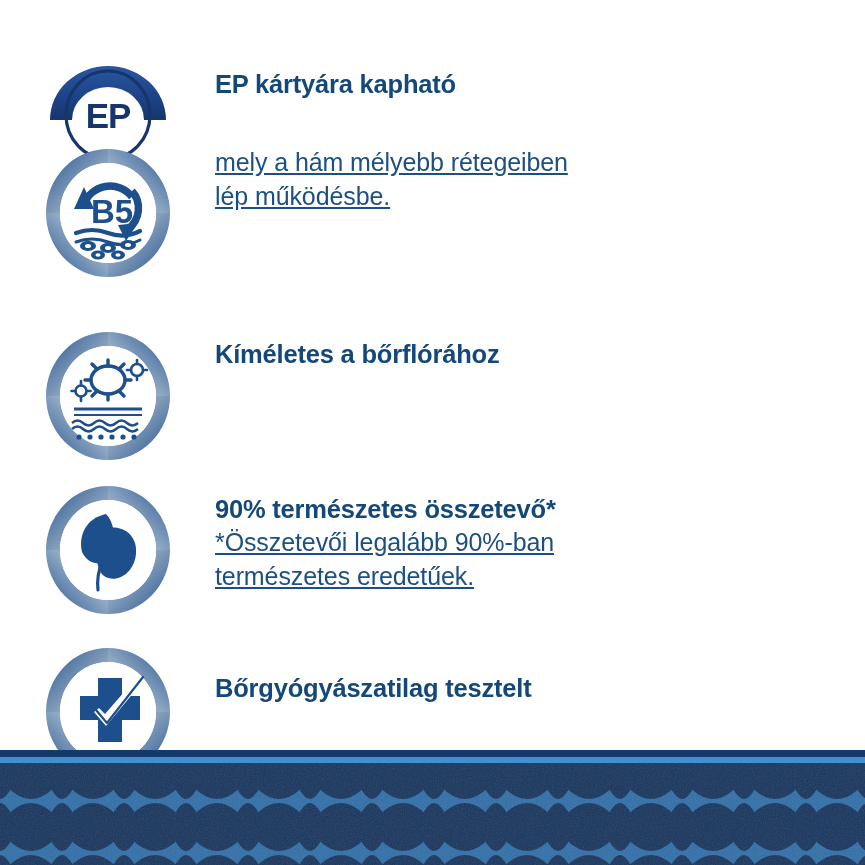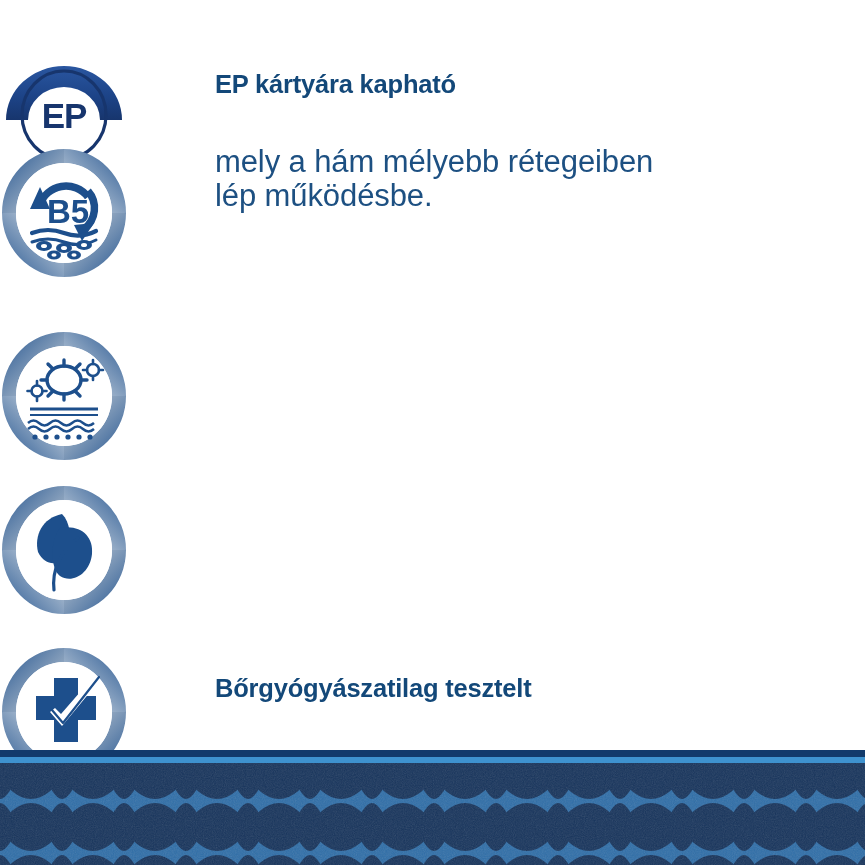--- a/index.html
+++ b/index.html
@@ -23,43 +23,45 @@
     position:absolute;
     left:0;
     width:865px;
     display:flex;
     align-items:flex-start;
   }
   .icon-cell {
     width:215px;
     flex:0 0 215px;
     display:flex;
+    justify-content:center;
     align-items:flex-start;
     padding-top:2px;
   }
   .text-cell {
     flex:1 1 auto;
     padding-right:57px;
   }
 
   .benefit-title {
     font-size:25.5px;
     font-weight:bold;
     color:#134879;
     line-height:32px;
     letter-spacing:-0.2px;
     white-space:pre-line;
   }
   .benefit-body {
-    font-size:31px;
+    font-size:25px;
     font-weight:normal;
     color:#1d5082;
     line-height:34px;
     letter-spacing:-0.1px;
     white-space:pre-line;
+    text-decoration:underline;
   }
 
   
   #row-0 { top:40px;  }
   #row-1 { top:145px; }
   #row-2 { top:322px; }
   #row-3 { top:478px; }
   #row-4 { top:644px; }
 
   #row-0 .benefit-title { padding-top:28px; }
@@ -226,40 +228,46 @@
           <circle cx="35" cy="107" r="2.6"></circle>
             <circle cx="46" cy="107" r="2.6"></circle>
             <circle cx="57" cy="107" r="2.6"></circle>
           <circle cx="68" cy="107" r="2.6"></circle>
             <circle cx="79" cy="107" r="2.6"></circle>
             <circle cx="90" cy="107" r="2.6"></circle>
         </g>
       </svg>
     </div>
     <div class="text-cell">
+      <div class="benefit-title">Kíméletes a bőrflórához</div>
     </div>
   </div>
 
   <div class="benefit-row" id="row-3">
     <div class="icon-cell">
       <svg class="badge-svg" width="128" height="132" viewBox="0 0 128 132">
         <g clip-path="url(#ringClip1)">
           <rect x="0" y="0" width="64" height="66" fill="url(#rNW)"></rect>
           <rect x="64" y="0" width="64" height="66" fill="url(#rNE)"></rect>
           <rect x="64" y="66" width="64" height="66" fill="url(#rSE)"></rect>
           <rect x="0" y="66" width="64" height="66" fill="url(#rSW)"></rect>
         </g>
         <ellipse cx="64" cy="66" rx="48" ry="50" fill="#ffffff"></ellipse>
 
         <path d="M62,30 C42,34 34,52 38,68 C46,84 62,82 68,68 C72,54 70,38 62,30 Z" fill="#1d4f8c"></path>
 
         <path d="M60,44 C80,40 94,52 92,70 C90,90 72,100 60,92 C50,84 50,56 60,44 Z" fill="#1d4f8c"></path>
 
         <path d="M54,106 C52,88 58,70 78,54" fill="none" stroke="#1d4f8c" stroke-width="3.2" stroke-linecap="round"></path>
       </svg>
+    </div>
+    <div class="text-cell">
+      <div class="benefit-title">90% természetes összetevő*</div>
+      <div class="benefit-body">*Összetevői legalább 90%-ban
+természetes eredetűek.</div>
     </div>
   </div>
 
   <div class="benefit-row" id="row-4">
     <div class="icon-cell">
       <svg class="badge-svg" width="128" height="132" viewBox="0 0 128 132">
         <g clip-path="url(#ringClip1)">
           <rect x="0" y="0" width="64" height="66" fill="url(#rNW)"></rect>
           <rect x="64" y="0" width="64" height="66" fill="url(#rNE)"></rect>
           <rect x="64" y="66" width="64" height="66" fill="url(#rSE)"></rect>

